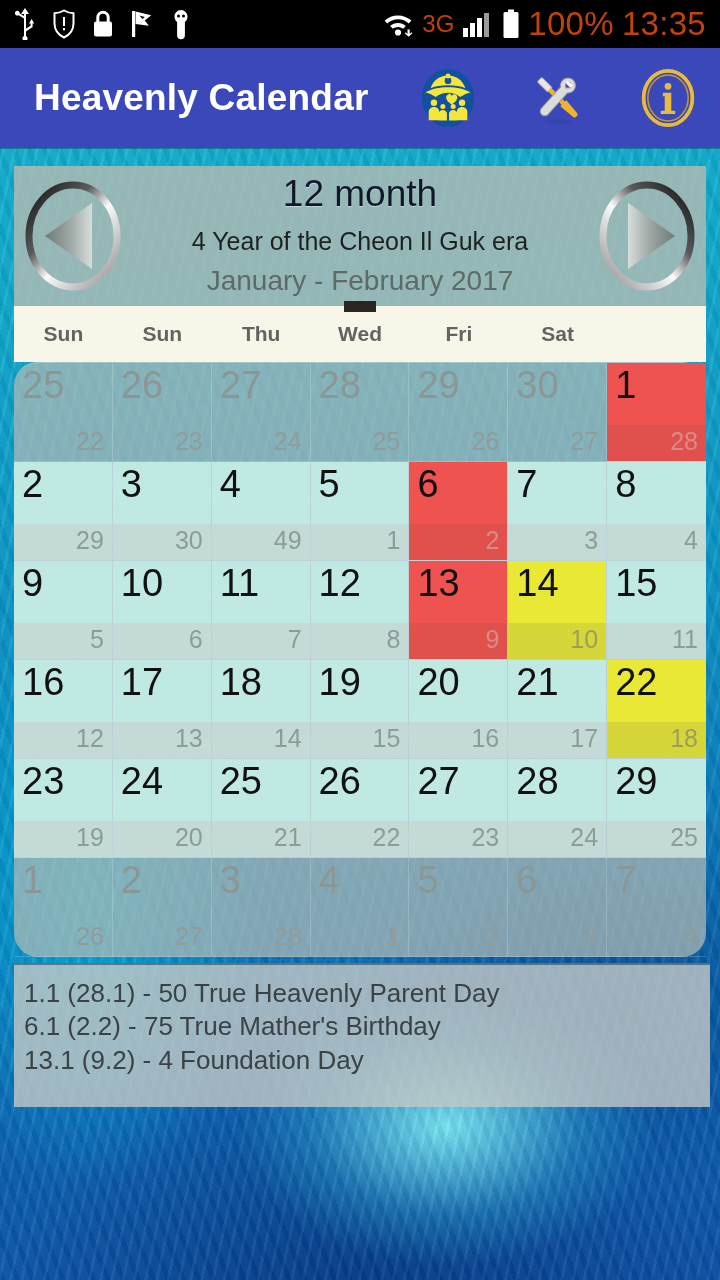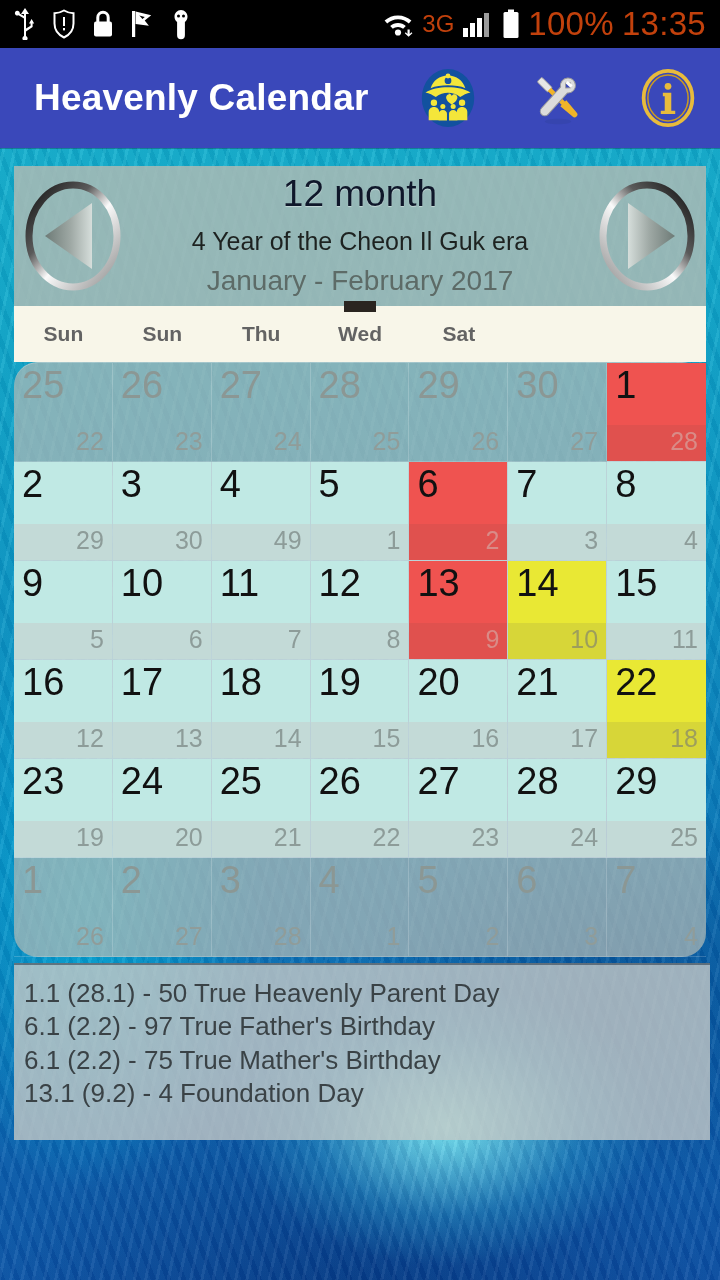--- a/index.html
+++ b/index.html
@@ -309,20 +309,21 @@
     </svg>
 
     <div id="month-marker"></div>
   </div>
 
   <div id="weekday-row">
     <div class="weekday">Sun</div>
     <div class="weekday">Sun</div>
     <div class="weekday">Thu</div>
     <div class="weekday">Wed</div>
+    <div class="weekday">Fri</div>
     <div class="weekday">Sat</div>
   </div>
 
   <div id="day-grid">
       <div class="day-cell c-out">
         <div class="cell-top">
           <span class="primary-num">25</span>
         </div>
         <div class="cell-bot">
           <span class="secondary-num">22</span>
@@ -654,16 +655,15 @@
         </div>
         <div class="cell-bot">
           <span class="secondary-num">4</span>
         </div>
       </div>
     </div>
 </div>
 
 <div id="events-panel">
   <div class="event-line">1.1 (28.1) - 50 True Heavenly Parent Day</div>
-  <div class="event-line">6.1 (2.2) - 97 True Father's Birthday</div>
   <div class="event-line">6.1 (2.2) - 75 True Mather's Birthday</div>
   <div class="event-line">13.1 (9.2) - 4 Foundation Day</div>
 </div>
 
 </body></html>

